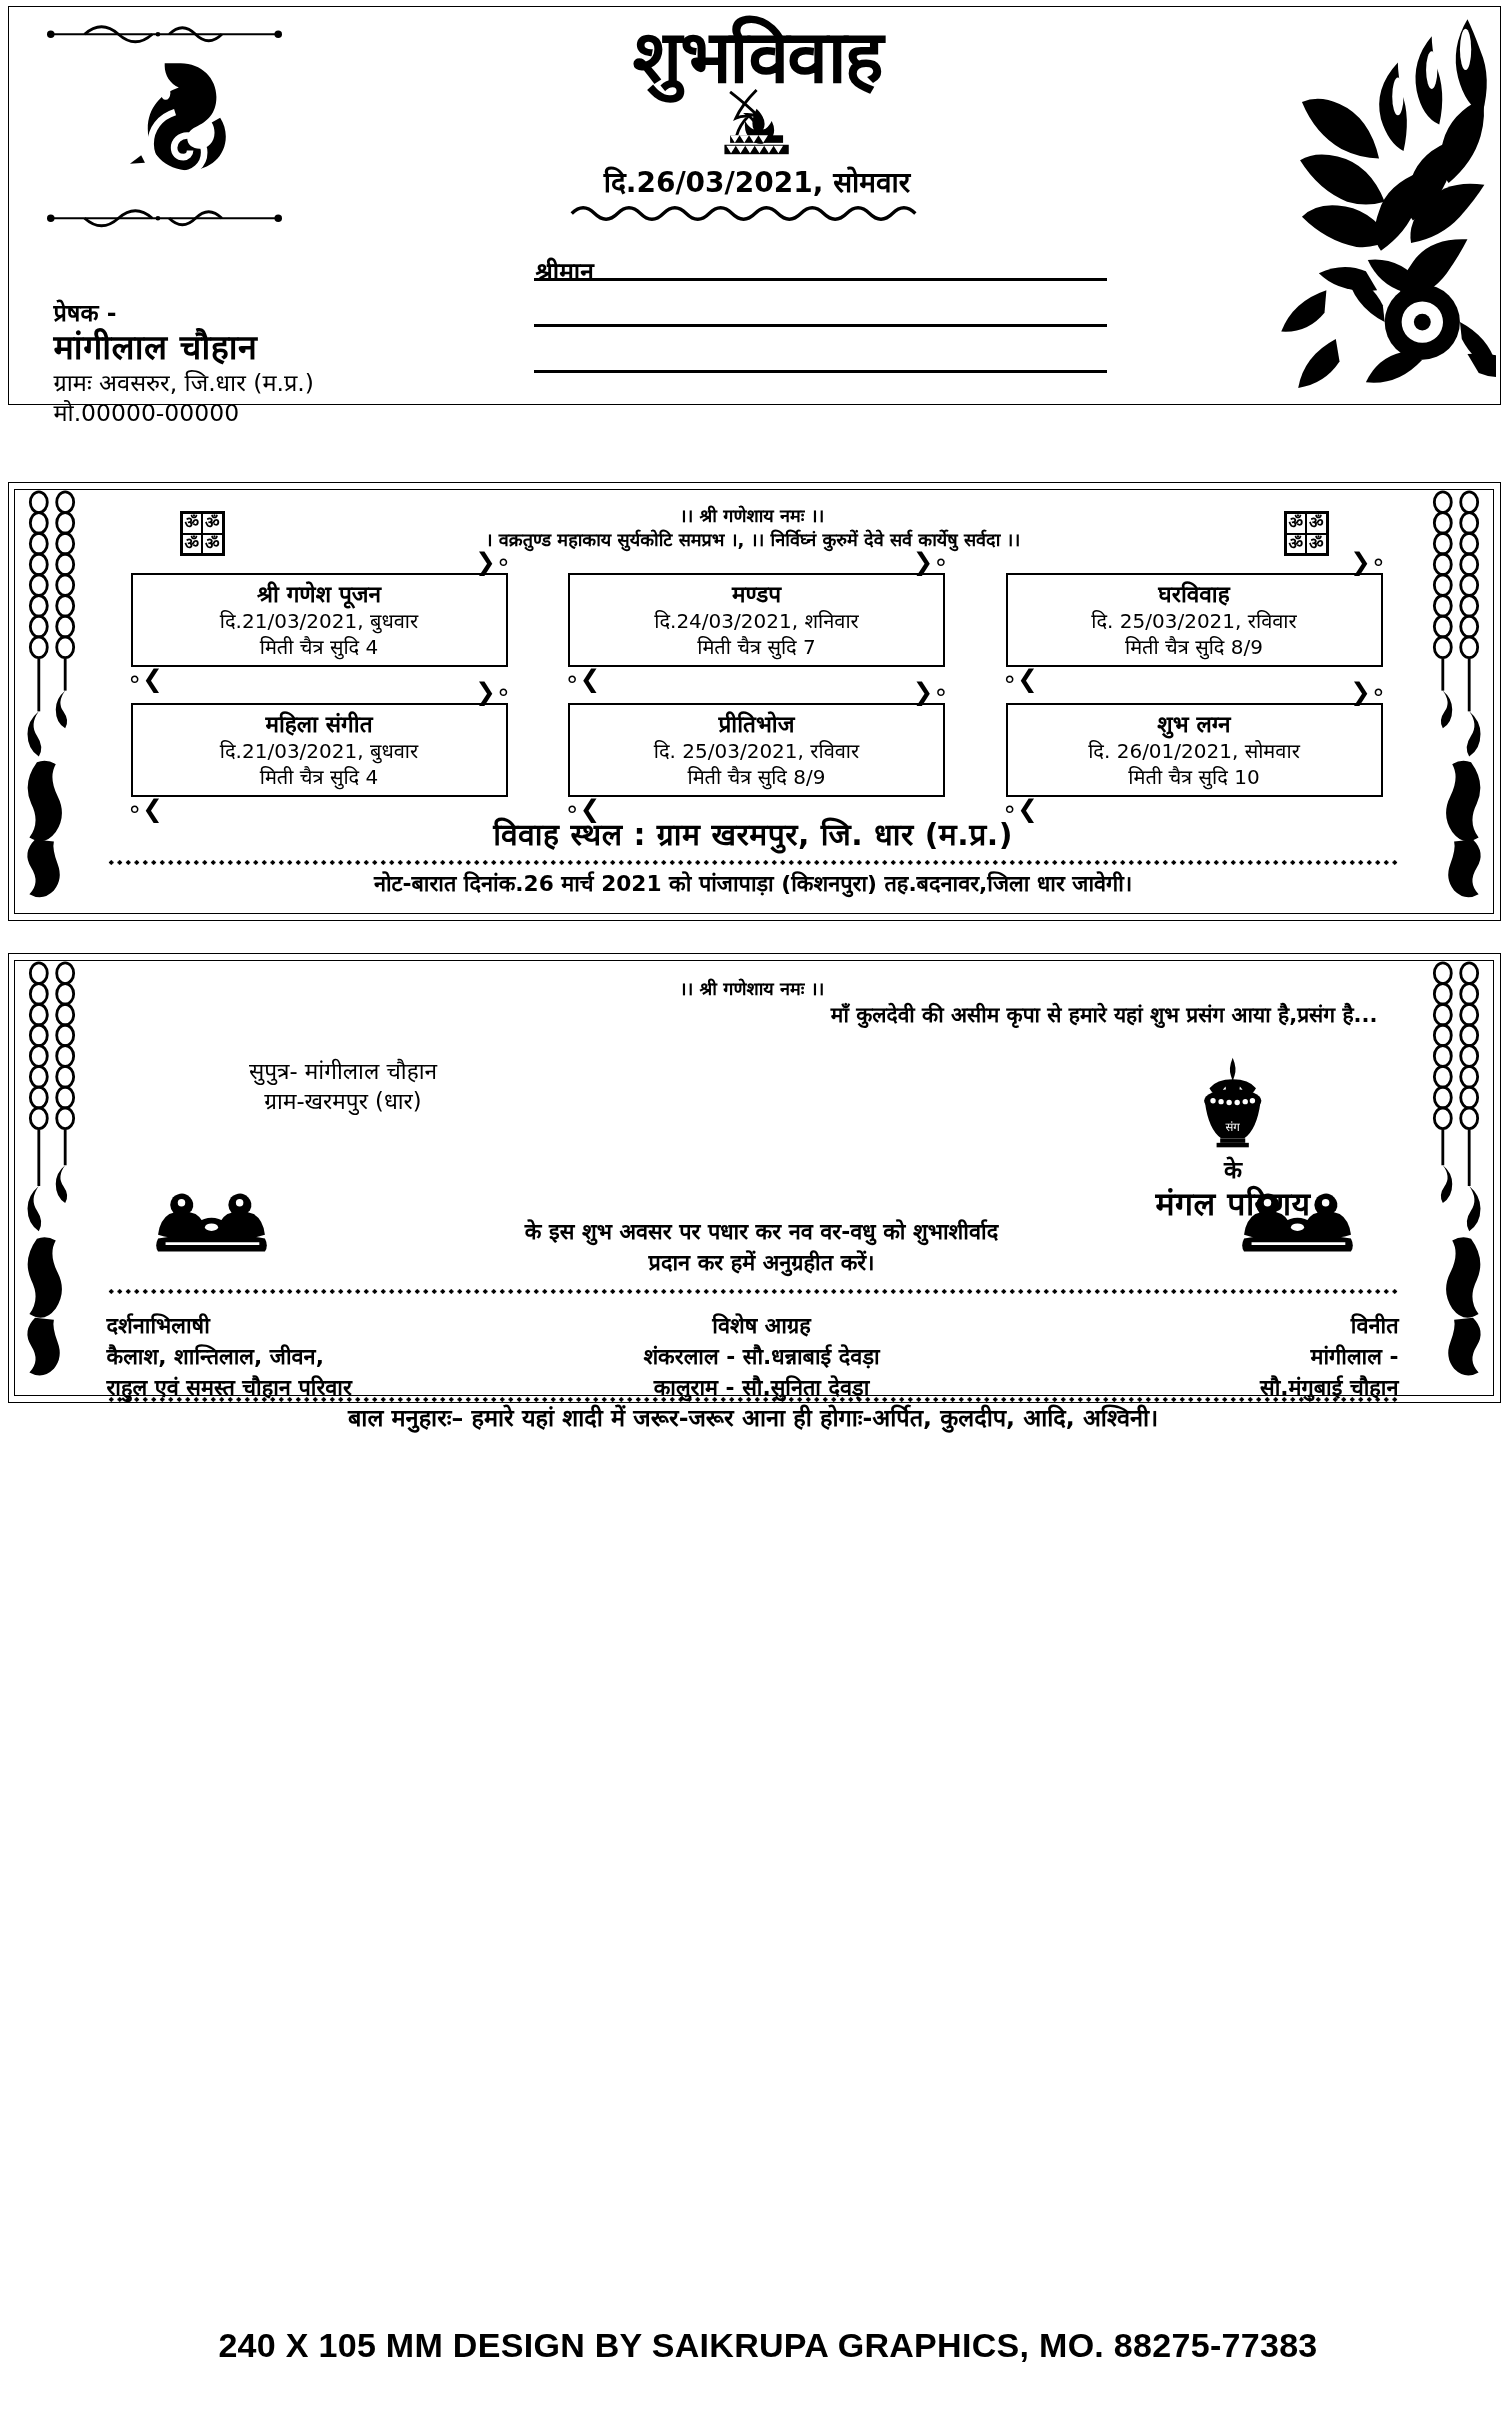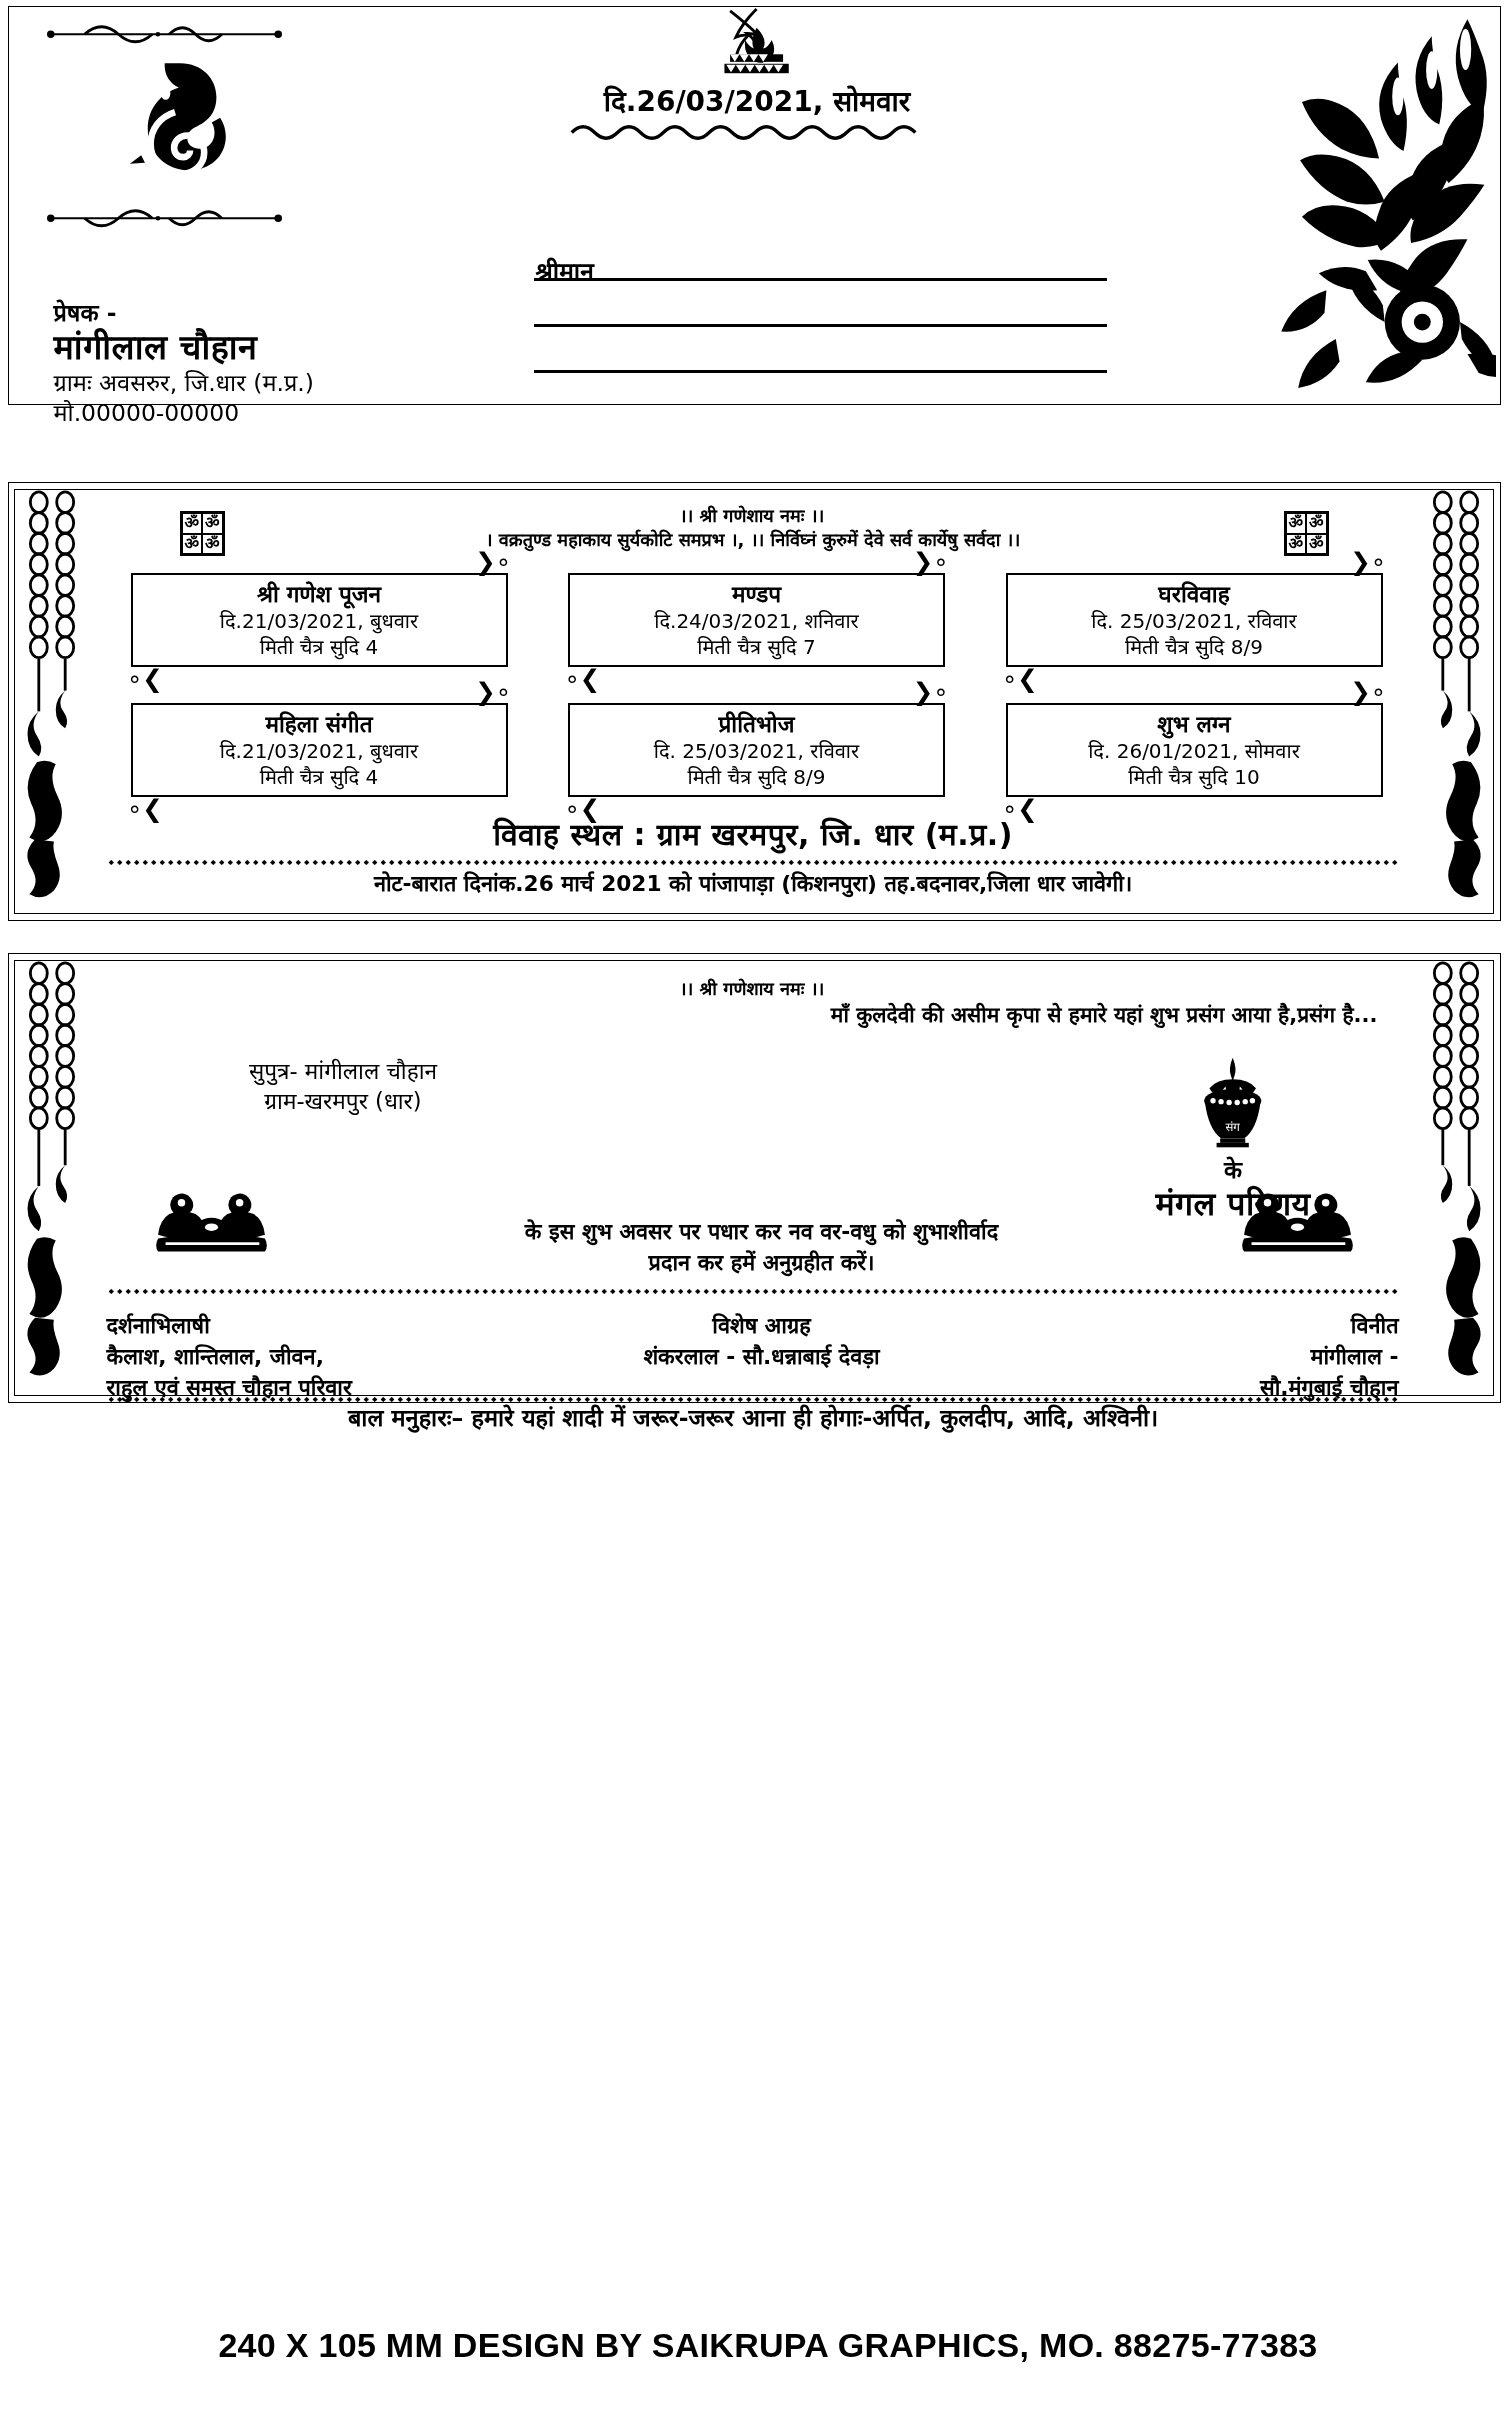--- a/index.html
+++ b/index.html
@@ -213,20 +213,21 @@
         <path d="M4 13 H246" stroke="#000" stroke-width="2" fill="none"></path>
         <circle cx="4" cy="13" r="4"></circle>
           <circle cx="246" cy="13" r="4"></circle>
         <path d="M40 13 q18 16 36 0 q18 -16 36 0" stroke="#000" stroke-width="3" fill="none"></path>
         <path d="M130 13 q14 14 28 0 q14 -14 28 0" stroke="#000" stroke-width="3" fill="none"></path>
         <circle cx="118" cy="13" r="2.5"></circle>
       </svg>
     </div>
 
     <div class="title-block">
+      <div class="shubh-title">शुभविवाह</div>
       <svg class="havan" viewBox="0 0 200 74">
         <path d="M72 4 q18 14 30 26 q-6 -2 -12 -2 q10 8 14 18" stroke="#000" stroke-width="3" fill="none"></path>
         <path d="M100 2 q-16 16 -22 30 q7 -3 13 -2 q-9 9 -12 20" stroke="#000" stroke-width="3" fill="none"></path>
         <path d="M100 22 q-7 14 -3 22 q-6 -3 -9 -9 q-2 12 6 20 q10 8 20 0 q8 -8 2 -20 q-4 8 -9 9 q5 -10 -7 -22z" fill="#000"></path>
         <rect x="72" y="50" width="56" height="8" fill="#000"></rect>
         <rect x="66" y="60" width="68" height="10" fill="#000"></rect>
         <path d="M72 50 l5 8 l5 -8 l5 8 l5 -8 l5 8 l5 -8 l5 8 l5 -8" fill="#fff"></path>
         <path d="M68 61 l5 8 l5 -8 l5 8 l5 -8 l5 8 l5 -8 l5 8 l5 -8 l5 8 l5 -8 l5 8 l5 -8" fill="#fff"></path>
       </svg>
       <div class="title-date">दि.26/03/2021, सोमवार</div>
@@ -556,20 +557,21 @@
 
     <div class="three-col">
       <div class="tc c1">
         <div class="hd">दर्शनाभिलाषी</div>
         <div>कैलाश, शान्तिलाल, जीवन,</div>
         <div>राहुल एवं समस्त चौहान परिवार</div>
       </div>
       <div class="tc c2">
         <div class="hd">विशेष आग्रह</div>
         <div>शंकरलाल - सौ.धन्नाबाई देवड़ा</div>
+        <div>कालुराम - सौ.सुनिता देवड़ा</div>
       </div>
       <div class="tc c3">
         <div class="hd">विनीत</div>
         <div>मांगीलाल -</div>
         <div>सौ.मंगुबाई चौहान</div>
       </div>
     </div>
 
     <div class="dotted d3"></div>
     <div class="baal">बाल मनुहारः– हमारे यहां शादी में जरूर-जरूर आना ही होगाः-अर्पित, कुलदीप, आदि, अश्विनी।</div>

